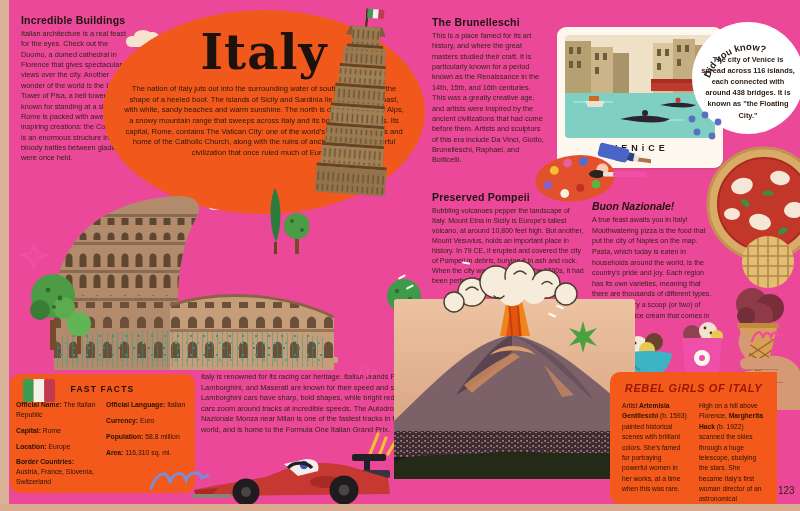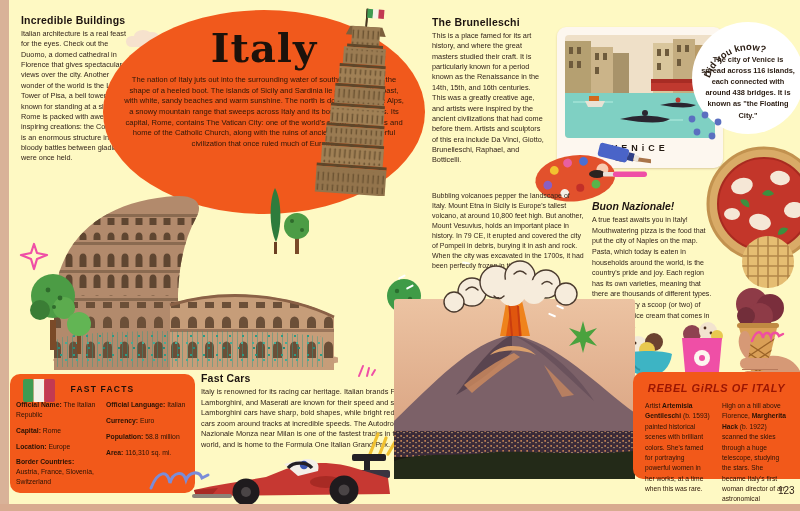--- a/index.html
+++ b/index.html
@@ -1,26 +1,26 @@
 <!DOCTYPE html>
 <html><head>
 <meta charset="utf-8">
 <style>
   html,body{margin:0;padding:0;background:#b99; }
   .page{position:relative;width:800px;height:511px;overflow:hidden;
-        background:#fef9c3;font-family:"Liberation Sans",sans-serif;color:#2b1d13;}
+        background:#ec4899;font-family:"Liberation Sans",sans-serif;color:#2b1d13;}
   .edge-left{position:absolute;left:0;top:0;width:9px;height:511px;background:#d9b298;}
   .edge-bottom{position:absolute;left:0;top:504px;width:800px;height:7px;background:#d8ab90;}
   .abs{position:absolute;}
   h3.h{margin:0 0 3px 0;font-size:10.5px;font-weight:bold;color:#1d1410;letter-spacing:.2px;}
   p.b{margin:0;font-size:7.3px;line-height:1.42;color:#33241a;}
   
   .italy-circle{position:absolute;left:103px;top:10px;width:322px;height:204px;background:#f1591c;
     border-radius:50%;display:flex;flex-direction:column;align-items:center;justify-content:flex-start;}
-  .italy-title{margin:14px 0 4px 0;font-size:40px;font-weight:bold;letter-spacing:1px;color:#1c120b;
+  .italy-title{margin:14px 0 4px 0;font-size:48px;font-weight:bold;letter-spacing:1px;color:#1c120b;
     font-family:"DejaVu Serif","Liberation Serif",serif;}
   .italy-body{width:284px;text-align:center;font-size:7.6px;line-height:1.4;color:#2d1708;margin:0;}
   .cloud{position:absolute;background:#f6e2cd;border-radius:12px;}
   .cloud:before{content:"";position:absolute;left:20%;top:-55%;width:45%;height:110%;background:#f6e2cd;border-radius:50%;}
   .cloud:after{content:"";position:absolute;right:18%;top:-35%;width:35%;height:90%;background:#f6e2cd;border-radius:50%;}
   
   .polaroid{position:absolute;left:557px;top:27px;width:166px;height:141px;background:#fdf7ef;
     border-radius:9px;box-shadow:0 1px 2px rgba(120,70,40,.25);padding:8px 8px 0 8px;box-sizing:border-box;}
   .venice-caption{text-align:center;font-size:9px;font-weight:bold;letter-spacing:4px;color:#241a12;margin-top:5px;}
   
@@ -268,20 +268,21 @@
   </svg>
   <svg class="abs" style="left:596px;top:142px;" width="46" height="26" viewBox="0 0 46 26">
     <g transform="rotate(14,23,13)">
       <rect x="2" y="5" width="30" height="14" rx="3" fill="#4a64c8"></rect>
       <rect x="32" y="8" width="6" height="8" fill="#2e3f86"></rect>
       <rect x="38" y="9" width="5" height="6" rx="1" fill="#e8e3da"></rect>
     </g>
   </svg>
 
   <section class="abs" style="left:432px;top:191px;width:152px;">
+    <h3 class="h">Preserved Pompeii</h3>
     <p class="b" style="font-size:7px;">Bubbling volcanoes pepper the landscape of Italy. Mount Etna in Sicily is Europe's tallest volcano, at around 10,800 feet high. But another, Mount Vesuvius, holds an important place in history. In 79 CE, it erupted and covered the city of Pompeii in debris, burying it in ash and rock. When the city was excavated in the 1700s, it had been perfectly frozen in time.</p>
   </section>
 
   <section class="abs" style="left:592px;top:200px;width:124px;">
     <h3 class="buon-title">Buon Nazionale!</h3>
     <p class="b" style="font-size:7.1px;line-height:1.5;">A true feast awaits you in Italy! Mouthwatering pizza is the food that put the city of Naples on the map. Pasta, which today is eaten in households around the world, is the country's pride and joy. Each region has its own varieties, meaning that there are thousands of different types. For dessert, try a scoop (or two) of gelato, a rich ice cream that comes in lots of flavors.</p>
   </section>
 
   <svg class="abs" style="left:702px;top:144px;" width="120" height="122" viewBox="0 0 120 122">
     <circle cx="62" cy="60" r="56" fill="#d9ab67"></circle>
@@ -376,21 +377,20 @@
         <div class="fact"><span class="fl">Population:</span> <span>58.8 million</span></div>
         <div class="fact"><span class="fl">Area:</span> <span>116,310 sq. mi.</span></div>
       </div>
     </div>
   </div>
   <svg class="abs" style="left:148px;top:466px;" width="64" height="28" viewBox="0 0 64 28">
     <path d="M3,22 C10,4 20,4 22,17 C25,6 35,4 38,14 C41,6 51,4 54,12 L60,9" fill="none" stroke="#7b8cd8" stroke-width="3" stroke-linecap="round"></path>
   </svg>
 
   <section class="abs" style="left:201px;top:372px;width:218px;">
-    <h3 class="h">Fast Cars</h3>
     <p class="b" style="font-size:7.4px;">Italy is renowned for its racing car heritage. Italian brands Ferrari, Lamborghini, and Maserati are known for their speed and style. Lamborghini cars have sharp, bold shapes, while bright red Ferrari cars zoom around tracks at incredible speeds. The Autodromo Nazionale Monza near Milan is one of the fastest tracks in the world, and is home to the Formula One Italian Grand Prix.</p>
   </section>
   <svg class="abs" style="left:355px;top:362px;" width="22" height="18" viewBox="0 0 22 18">
     <path d="M4,14 L8,4 M12,14 L14,6 M17,13 L20,8" stroke="#ef4fa6" stroke-width="2" stroke-linecap="round"></path>
   </svg>
   <svg class="abs" style="left:364px;top:428px;" width="34" height="30" viewBox="0 0 34 30">
     <path d="M6,26 L14,6 M15,28 L22,10 M24,26 L31,14" stroke="#f0c030" stroke-width="3.2" stroke-linecap="round"></path>
   </svg>
   <svg class="abs" style="left:192px;top:448px;" width="204" height="60" viewBox="0 0 204 60">
     <rect x="160" y="6" width="34" height="7" rx="2" fill="#232025"></rect>
@@ -451,21 +451,21 @@
   </svg>
   <svg class="abs" style="left:566px;top:320px;" width="34" height="34" viewBox="0 0 34 34">
     <path d="M17,1 L20,12 L31,8 L23,17 L31,26 L20,22 L17,33 L14,22 L3,26 L11,17 L3,8 L14,12 Z" fill="#4aa23e"></path>
   </svg>
   <span class="dash" style="left:398px;top:276px;transform:rotate(-28deg);"></span>
   <span class="dash" style="left:406px;top:286px;transform:rotate(-28deg);"></span>
   <span class="dash" style="left:556px;top:306px;transform:rotate(24deg);"></span>
   <span class="dash" style="left:548px;top:314px;transform:rotate(24deg);"></span>
   <span class="dash" style="left:462px;top:262px;transform:rotate(10deg);"></span>
 
-  <div class="obox" style="left:633px;top:372px;width:167px;height:107px;border-radius:10px 0 0 10px;padding:8px 12px;box-sizing:border-box;">
+  <div class="obox" style="left:610px;top:372px;width:167px;height:132px;border-radius:10px 0 0 10px;padding:8px 12px;box-sizing:border-box;">
     <div class="rg-title">REBEL GiRLS OF ITALY</div>
     <div style="display:flex;gap:11px;">
       <div class="rg-col" style="width:66px;"><span>Artist </span><b>Artemisia Gentileschi</b><span> (b. 1593) painted historical scenes with brilliant colors. She's famed for portraying powerful women in her works, at a time when this was rare.</span></div>
       <div class="rg-col" style="width:66px;"><span>High on a hill above Florence, </span><b>Margherita Hack</b><span> (b. 1922) scanned the skies through a huge telescope, studying the stars. She became Italy's first woman director of an astronomical observatory.</span></div>
     </div>
   </div>
 
   <div class="pagenum">123</div>
   <div class="edge-bottom"></div>
 </div>

